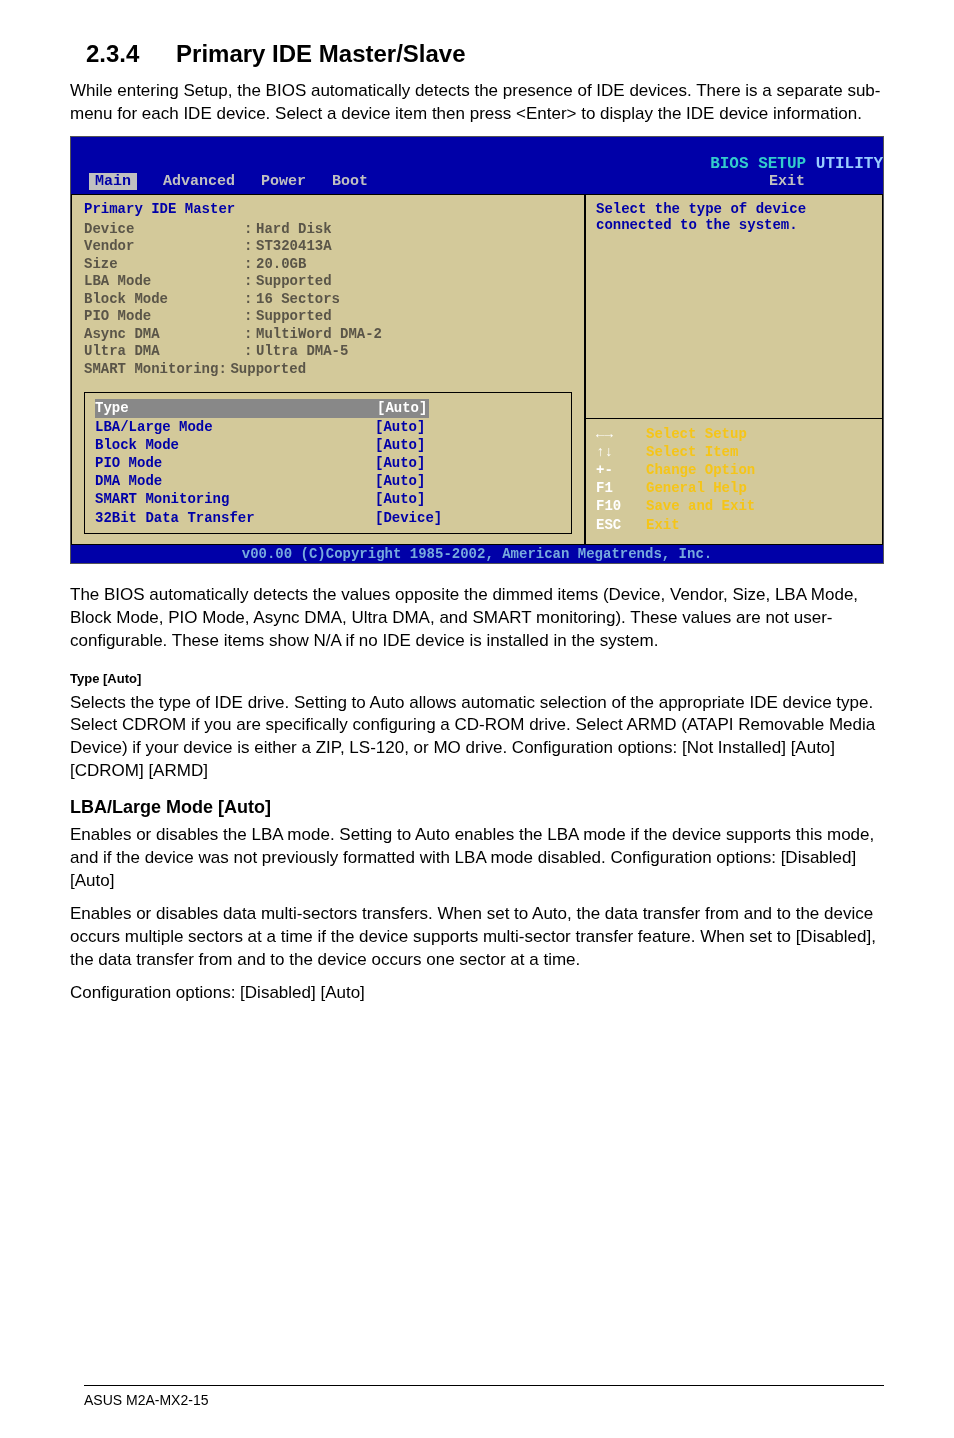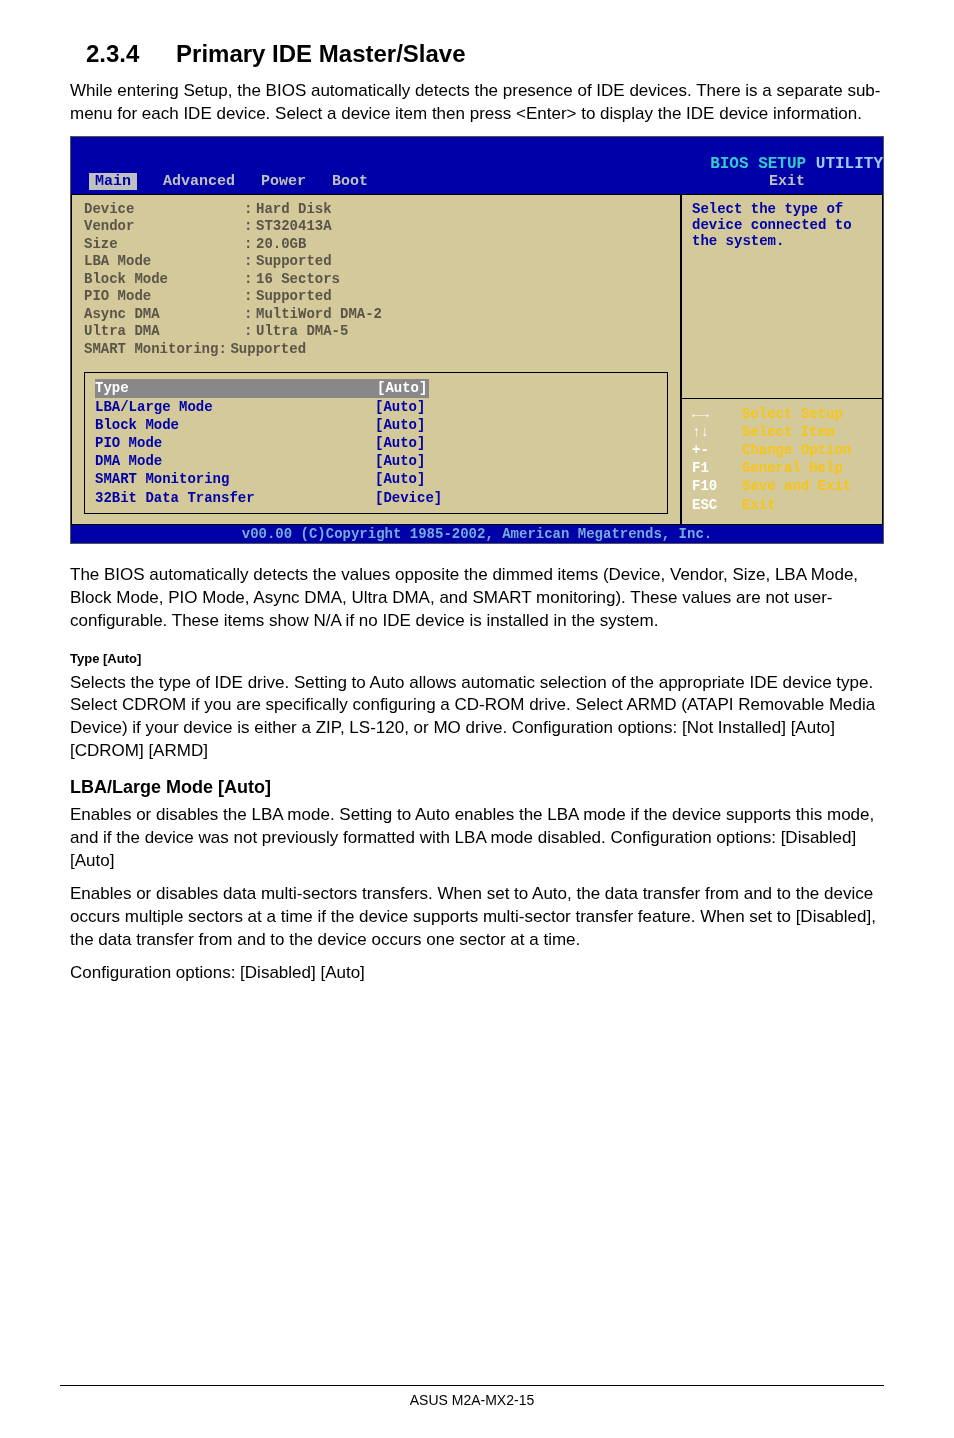--- a/index.html
+++ b/index.html
@@ -33,21 +33,21 @@
   .bios-title-row { text-align: right; color: #7ad; font-weight: bold; padding-top: 18px; }
   .bios-title-row .title-l { color: #3cc; }
   .bios-title-row .title-r { color: #9cf; }
   .bios-tabbar { display: flex; gap: 26px; padding: 0 18px 4px 18px; font-size: 15px; font-weight: bold; }
   .bios-tab-active { background: #c0c0c0; color: #0000a8; padding: 0 6px; }
   .bios-tab { color: #c0c0c0; }
   .bios-tab-last { color: #c0c0c0; margin-left: auto; margin-right: 60px; }
 
   .bios-body { display: flex; background: #d3c99a; }
   .bios-left { flex: 1; padding: 6px 12px 10px 12px; border: 1px solid #000; border-right: 1px solid #000; font-size: 14px; font-weight: bold; }
-  .bios-right { width: 202px; border: 1px solid #000; display: flex; flex-direction: column; }
+  .bios-right { width: 298px; border: 1px solid #000; display: flex; flex-direction: column; }
   .bios-right-top { padding: 6px 10px; font-size: 14px; font-weight: bold; color: #0000a8; flex:1; }
   .bios-right-bot { padding: 6px 10px 10px 10px; font-size: 14px; font-weight: bold; border-top: 1px solid #000; }
   .help-row { display: flex; gap: 10px; line-height: 1.3; }
   .help-key { color: #fff; width: 40px; }
   .help-lbl { color: #f5c518; }
 
   .bios-row { display: flex; line-height: 1.25; }
   .bios-key { width: 160px; color: #5a5548; }
   .bios-sep { width: 12px; color: #5a5548; }
   .bios-val { color: #5a5548; }
@@ -60,24 +60,24 @@
   .sub-val { color: #0000a8; }
   .sub-val-sel { color: #fff; background: #888; padding: 0 2px; }
 
   .bios-footer { background: #0000a8; color: #7ad; text-align: center; font-size: 14px; padding: 1px 8px; font-weight: bold; }
 
   .sub-h { font-weight: bold; font-size: 13px; margin: 18px 0 6px 0; }
   .sub-h2 { font-weight: bold; font-size: 18px; margin: 14px 0 6px 0; }
 
   .page-footer {
     position: absolute;
-    bottom: 30px; left: 60px; right: 70px;
+    bottom: 30px; left: 84px; right: 70px;
     border-top: 1px solid #000;
     padding-top: 6px;
-    display: flex; justify-content: center;
+    display: flex; justify-content: flex-start;
     font-size: 14px;
   }
 </style>
 </head>
 <body>
 
 <div class="page">
 
   <h2 class="section-heading">
     <span class="h-section-num">2.3.4</span>
@@ -96,20 +96,21 @@
         <span class="bios-tab-active">Main</span>
         <span class="bios-tab">Advanced</span>
         <span class="bios-tab">Power</span>
         <span class="bios-tab">Boot</span>
         <span class="bios-tab-last">Exit</span>
       </div>
     </div>
 
     <div class="bios-body">
       <div class="bios-left">
+        <div class="bios-header-line">Primary IDE Master</div>
         <div id="detected-list">
             <div class="bios-row">
               <span class="bios-key">Device</span>
               <span class="bios-sep">:</span>
               <span class="bios-val"> Hard Disk</span>
             </div>
             <div class="bios-row">
               <span class="bios-key">Vendor</span>
               <span class="bios-sep">:</span>
               <span class="bios-val"> ST320413A</span>

